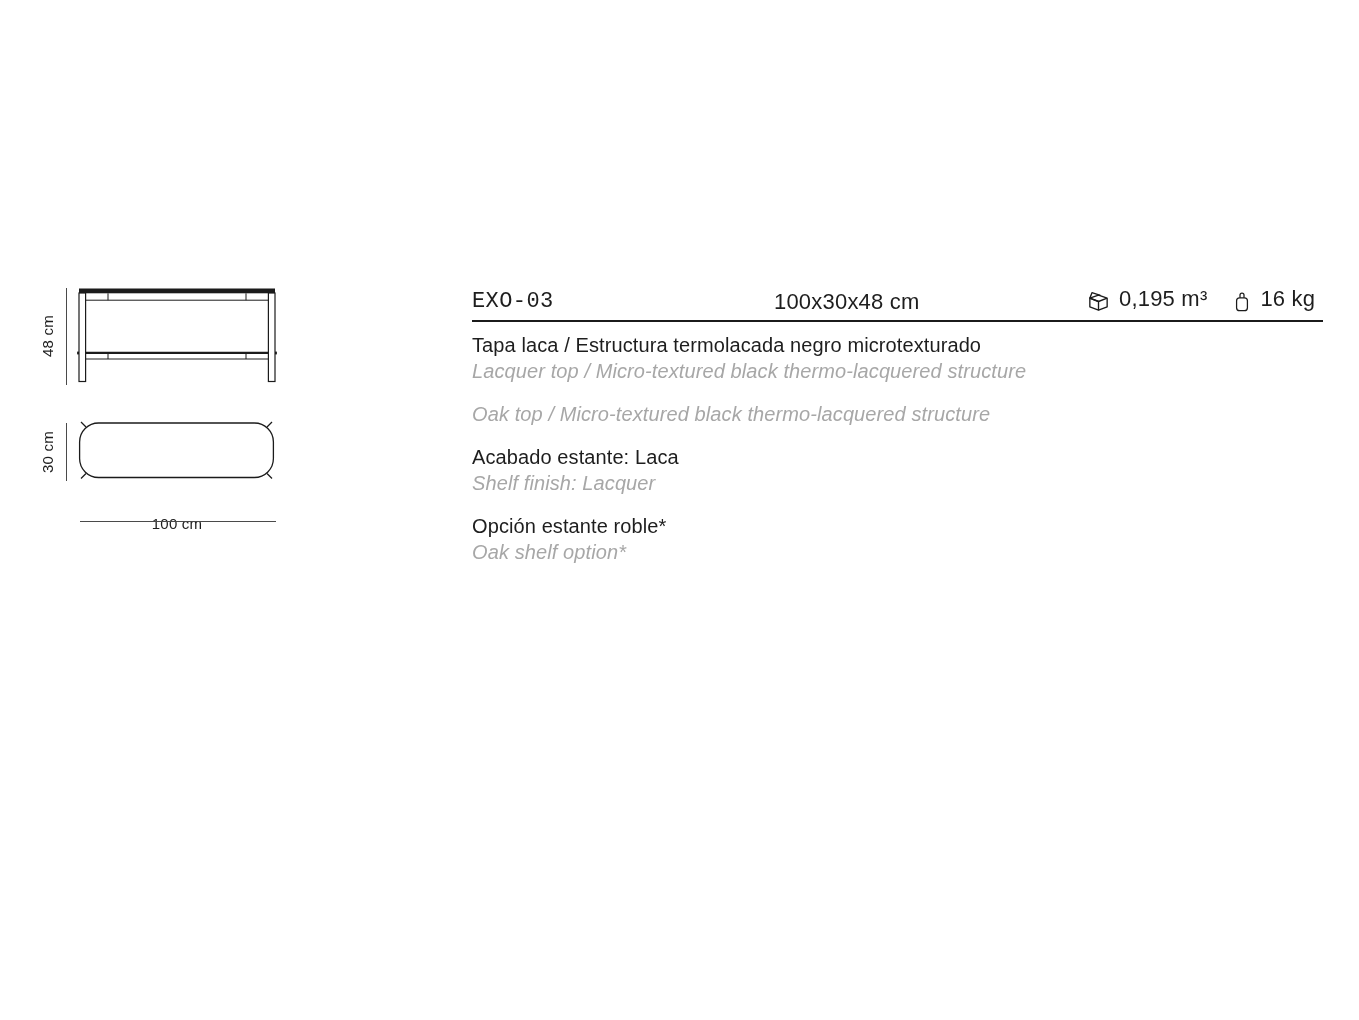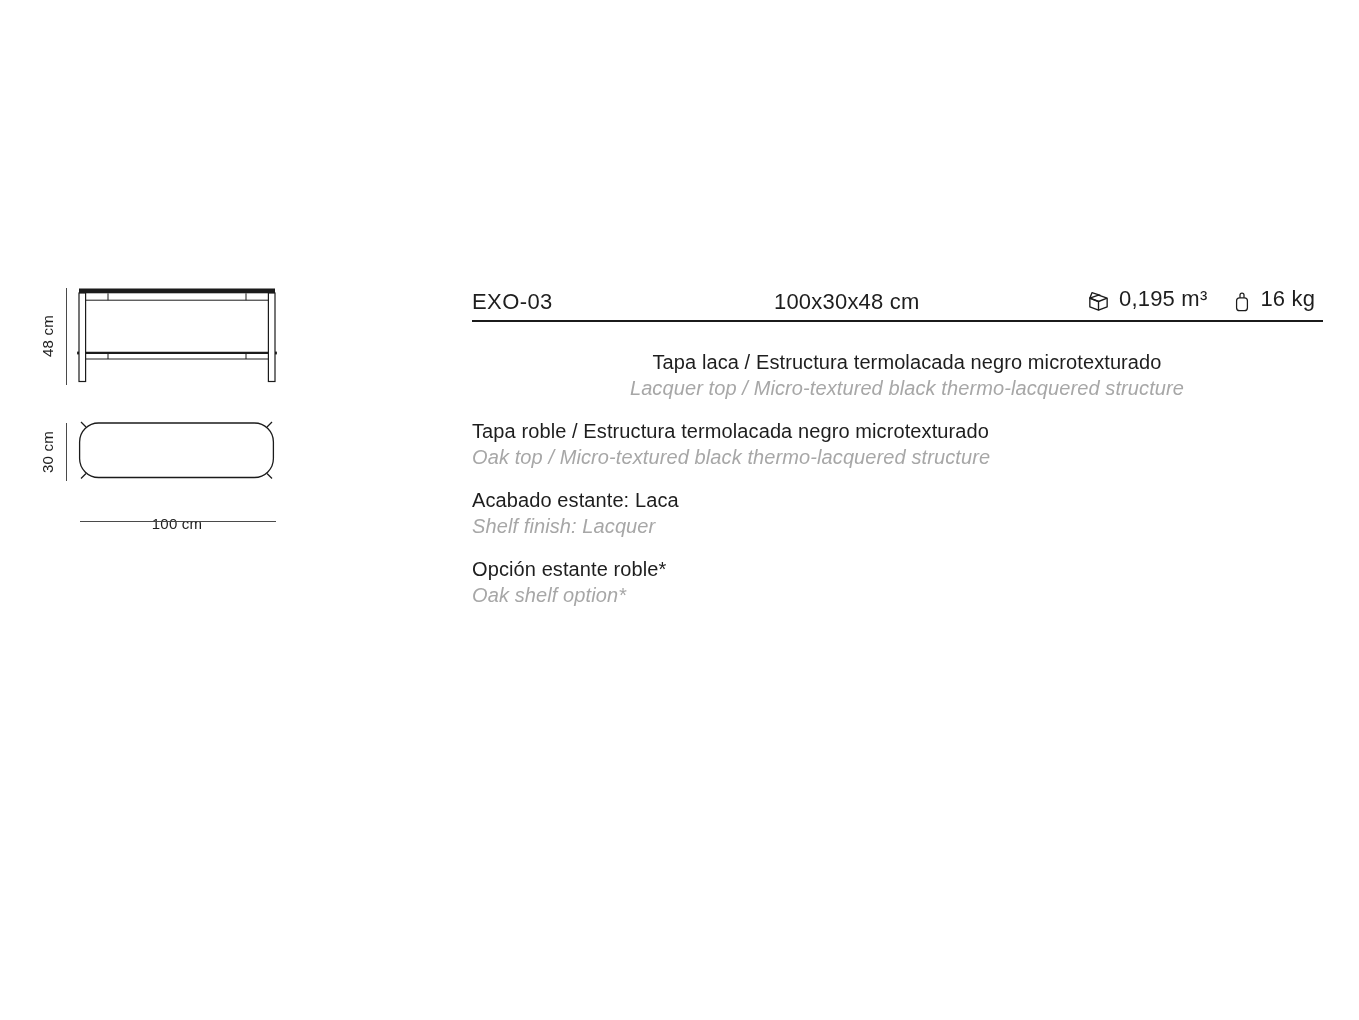--- a/index.html
+++ b/index.html
@@ -34,42 +34,42 @@
   .label-48 { left: 23px; top: 312px; }
   .label-30 { left: 23px; top: 428px; }
   .dim-label-h {
     position: absolute; left: 78px; top: 499px; width: 198px;
     text-align: center; font-size: 15px; letter-spacing: 0.2px; color: #1e1e1e; margin-top: 16px;
   }
 
   
   .model-name {
     position: absolute; left: 472px; top: 289px;
-    font-size: 22px; letter-spacing: 0.4px; color: #1e1e1e;
+    font-size: 22px; letter-spacing: 0.4px; color: #1e1e1e; font-family: Liberation Mono, monospace;
   }
   .model-dims {
     position: absolute; left: 726px; top: 289px;
     font-size: 22px; letter-spacing: 0.2px; color: #1e1e1e; margin-left: 48px;
   }
   .header-metrics {
     position: absolute; left: 1086px; top: 286px; width: 240px; height: 30px;
     display: flex; 
   }
   .metric-icon { display: flex; align-items: center; margin-right: 8px; }
   .metric-value { font-size: 22px; letter-spacing: 0.2px; color: #1e1e1e; white-space: nowrap; }
   .metric-gap { width: 25px; }
 
   .header-rule {
     position: absolute; left: 472px; top: 320px; width: 851px; height: 2px;
     background: #1b1b1b;
   }
 
   .spec-list { position: absolute; left: 472px; top: 322px; width: 870px; }
   .spec-pair { margin-bottom: 17px; }
-  .spec-pair:first-child { margin-top: 27px; text-align: center; }
+  .spec-pair:first-child { margin-top: 10px; }
   .spec-es { font-size: 20px; line-height: 26px; color: #1e1e1e; letter-spacing: 0.1px; }
   .spec-en { font-size: 20px; line-height: 26px; color: #a7a7a7; letter-spacing: 0.1px; font-style: italic; }
 </style>
 </head>
 <body>
 
 <div class="canvas">
 
   <svg class="drawing-svg front-view" width="204" height="98" viewBox="-2 0 204 98">
     <g stroke="#1b1b1b" fill="none">
@@ -142,21 +142,20 @@
   </div>
 
   <div class="header-rule"></div>
 
   <div class="spec-list">
     <div class="spec-pair">
       <div class="spec-es">Tapa laca / Estructura termolacada negro microtexturado</div>
       <div class="spec-en">Lacquer top / Micro-textured black thermo-lacquered structure</div>
     </div>
     <div class="spec-pair">
-      <div class="spec-es">Tapa roble / Estructura termolacada negro microtexturado</div>
       <div class="spec-en">Oak top / Micro-textured black thermo-lacquered structure</div>
     </div>
     <div class="spec-pair">
       <div class="spec-es">Acabado estante: Laca</div>
       <div class="spec-en">Shelf finish: Lacquer</div>
     </div>
     <div class="spec-pair">
       <div class="spec-es">Opción estante roble*</div>
       <div class="spec-en">Oak shelf option*</div>
     </div>

